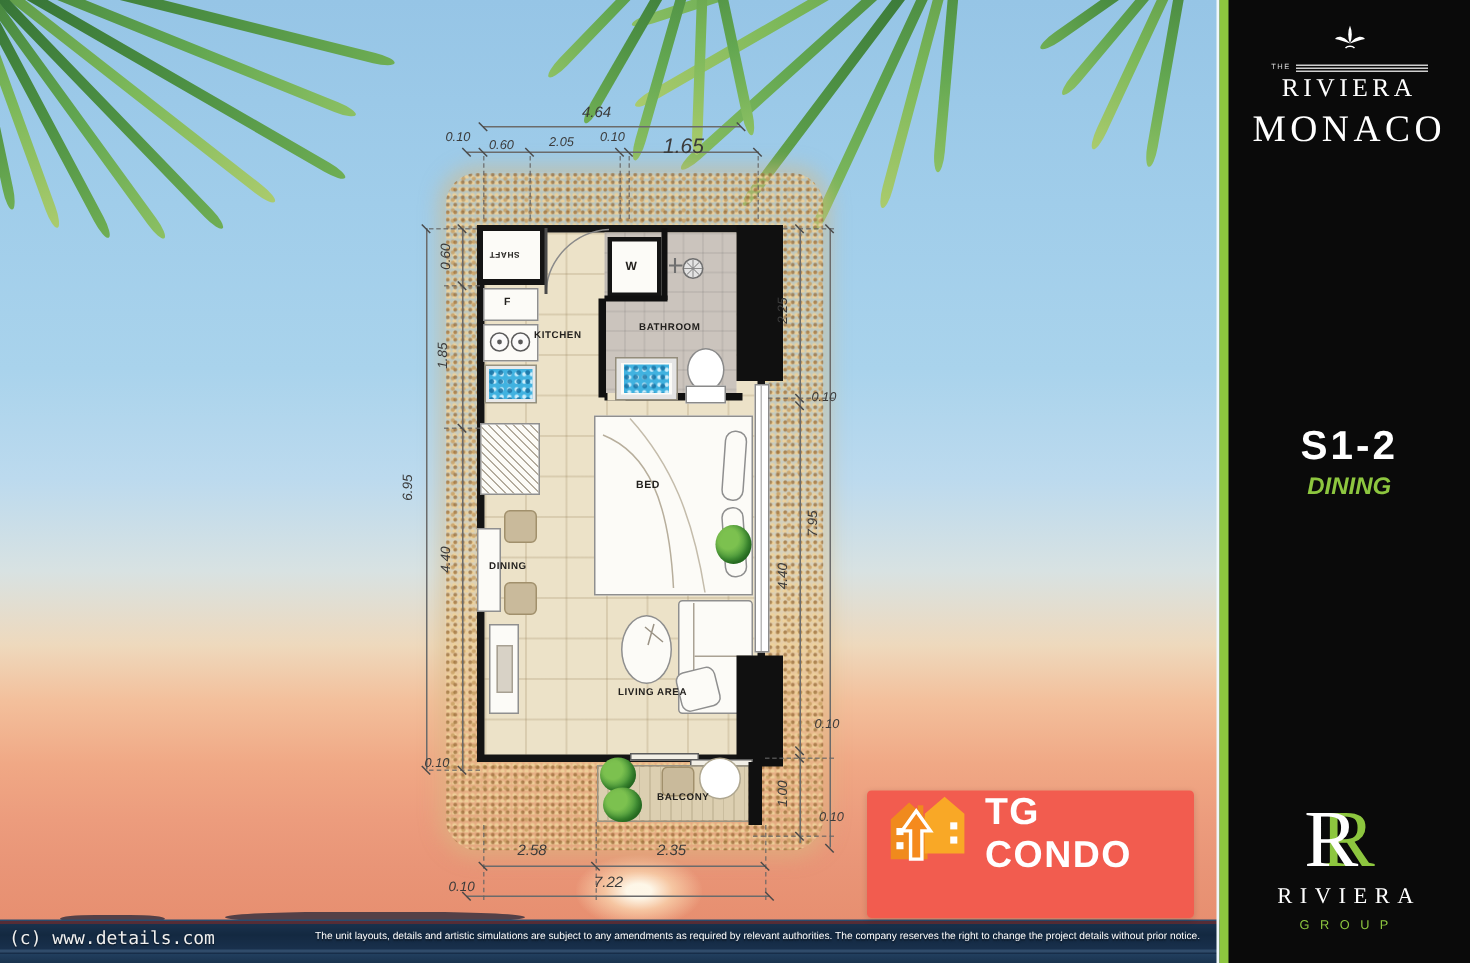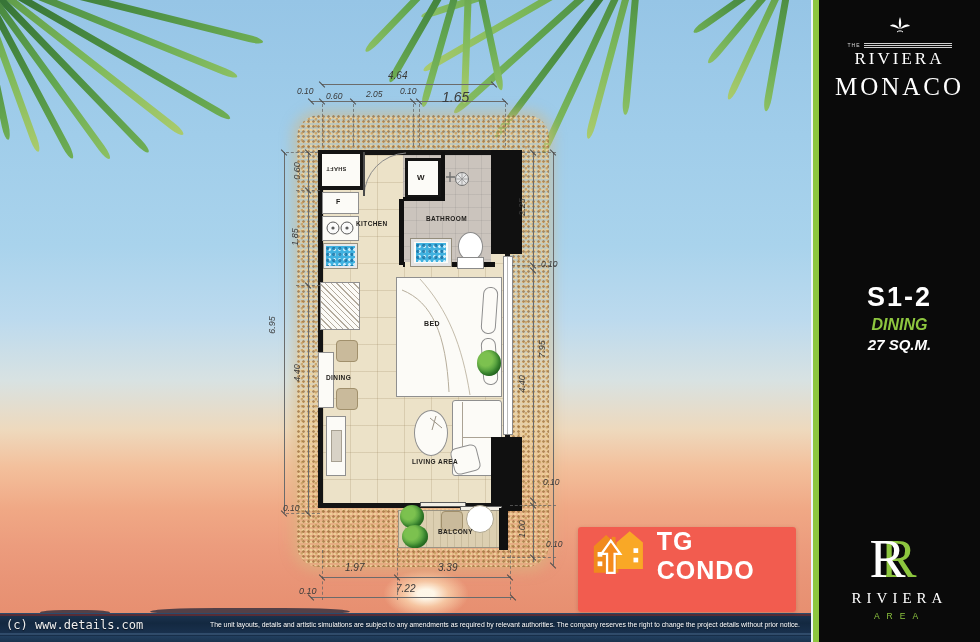--- a/index.html
+++ b/index.html
@@ -306,22 +306,22 @@
   <div class="dt" style="left:283px;top:503px;font-size:8.5px;">0.10</div>
 
   <div class="dt v" style="left:513px;top:202px;">2.25</div>
   <div class="dt" style="left:541px;top:259px;font-size:8.5px;">0.10</div>
   <div class="dt v" style="left:533px;top:344px;">7.95</div>
   <div class="dt v" style="left:513px;top:379px;">4.40</div>
   <div class="dt" style="left:543px;top:477px;font-size:8.5px;">0.10</div>
   <div class="dt v" style="left:513px;top:524px;">1.00</div>
   <div class="dt" style="left:546px;top:539px;font-size:8.5px;">0.10</div>
 
-  <div class="dt" style="left:345px;top:562px;font-size:10px;">1.97</div>
-  <div class="dt" style="left:438px;top:562px;font-size:10px;">3.39</div>
+  <div class="dt" style="left:345px;top:562px;font-size:10px;">2.58</div>
+  <div class="dt" style="left:438px;top:562px;font-size:10px;">2.35</div>
   <div class="dt" style="left:299px;top:586px;font-size:9px;">0.10</div>
   <div class="dt" style="left:396px;top:583px;font-size:10px;">7.22</div>
 
   <div class="abs wm">
     <svg width="58" height="50" viewBox="0 0 60 52">
       <path d="M3,20 L16,8 L29,20 V48 H3 Z" fill="#f08a1d"></path>
       <rect x="22" y="10" width="4" height="7" fill="#f08a1d"></rect>
       <rect x="7" y="26" width="5" height="5" fill="#fff"></rect>
       <rect x="7" y="36" width="5" height="5" fill="#fff"></rect>
       <path d="M27,16 L41,4 L55,16 V44 H27 Z" fill="#f9a826"></path>
@@ -354,26 +354,25 @@
             <div></div>
           </span>
       </div>
       <div class="serif brand-name">RIVIERA</div>
       <div class="serif project-name">MONACO</div>
     </div>
 
     <div class="sb-center" style="top:282px;">
       <div class="unit-code">S1-2</div>
       <div class="unit-type">DINING</div>
-      <div class="unit-area">27 SQ.M.</div>
     </div>
 
     <div class="sb-center" style="top:530px;">
       <div class="mono-r">
         <span class="g">R</span>
         <span class="w">R</span>
       </div>
       <div class="serif group-name">RIVIERA</div>
-      <div class="group-word">AREA</div>
+      <div class="group-word">GROUP</div>
     </div>
   </div>
 
 </div>
 
 </body></html>

